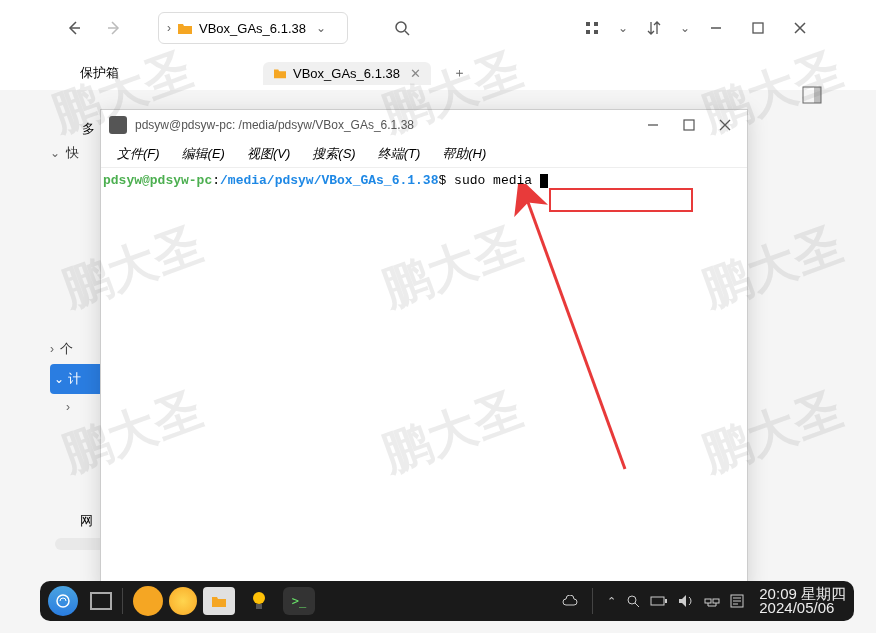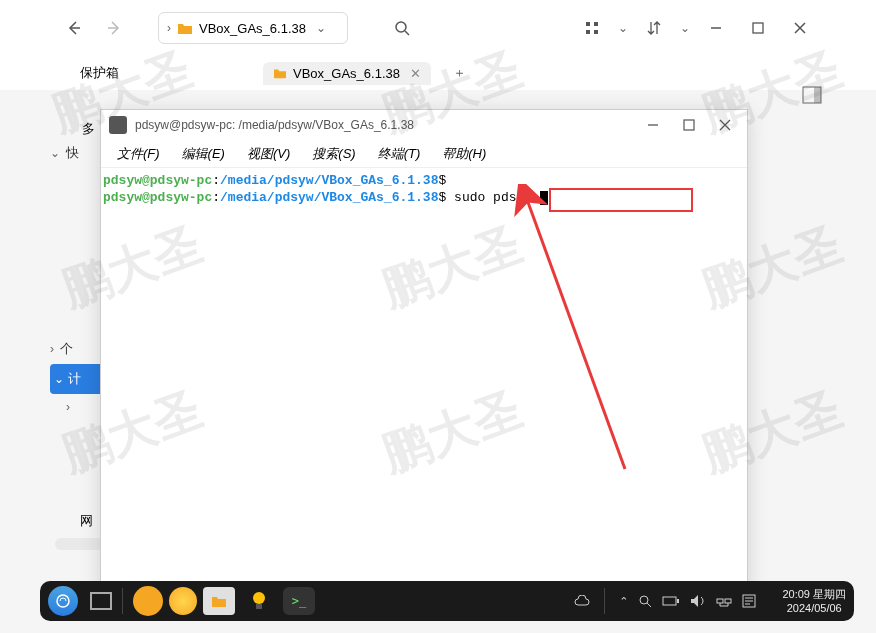--- a/index.html
+++ b/index.html
@@ -244,24 +244,24 @@
     }
     .tb-icon.blue { background: linear-gradient(#4aa3e0,#2a7de1); color:#fff; border-radius: 50%; width:30px; height:30px; }
     .tb-icon.orange { background: #f5a623; border-radius: 50%; width:30px; height:30px; }
     .tb-icon.yellow { background: radial-gradient(#ffd54f,#f9a825); border-radius: 50%; width:28px; height:28px; }
     .tb-icon.term { background: #333; border-radius: 6px; width:32px; height:28px; font-family: monospace; font-size:12px; color:#6ae66a; }
     .tb-sep { width: 1px; height: 26px; background: #444; margin: 0 4px; }
     .tb-spacer { flex: 1; }
     .tb-tray { display: flex; align-items: center; gap: 10px; color: #ccc; }
     .tb-clock {
       color: #eee;
-      font-size: 11px;
+      font-size: 15px;
       line-height: 14px;
-      text-align: center;
-      margin-left: 16px;
+      text-align: left;
+      margin-left: 5px;
     }
     .rect-icon {
       width: 22px; height: 18px; border: 2px solid #aaa; margin-left: 6px;
     }
 
     svg { display: block; }
   </style>
 </head>
 <body>
 
@@ -409,22 +409,21 @@
   </div>
   <div class="term-menubar">
     <div class="term-menu-item">文件(F)</div>
     <div class="term-menu-item">编辑(E)</div>
     <div class="term-menu-item">视图(V)</div>
     <div class="term-menu-item">搜索(S)</div>
     <div class="term-menu-item">终端(T)</div>
     <div class="term-menu-item">帮助(H)</div>
   </div>
   <div class="term-content">
-    <div><span class="prompt-user">pdsyw@pdsyw-pc</span><span>:</span><span class="prompt-path">/media/pdsyw/VBox_GAs_6.1.38</span><span>$</span></div>
-    <div><span class="prompt-user">pdsyw@pdsyw-pc</span><span>:</span><span class="prompt-path">/media/pdsyw/VBox_GAs_6.1.38</span><span>$</span> <span>sudo pdsyw</span> <span class="cursor-block"></span></div>
+    <div><span class="prompt-user">pdsyw@pdsyw-pc</span><span>:</span><span class="prompt-path">/media/pdsyw/VBox_GAs_6.1.38</span><span>$</span> <span>sudo media</span> <span class="cursor-block"></span></div>
   </div>
   <div class="highlight-box"></div>
 </div>
 
 <svg class="arrow-svg" viewBox="0 0 140 290">
   <defs>
     <marker id="ahead" markerWidth="12" markerHeight="12" refX="6" refY="6" orient="auto">
       <path d="M0 0 L12 6 L0 12 L3 6 z" fill="#e83a3a"></path>
     </marker>
   </defs>

